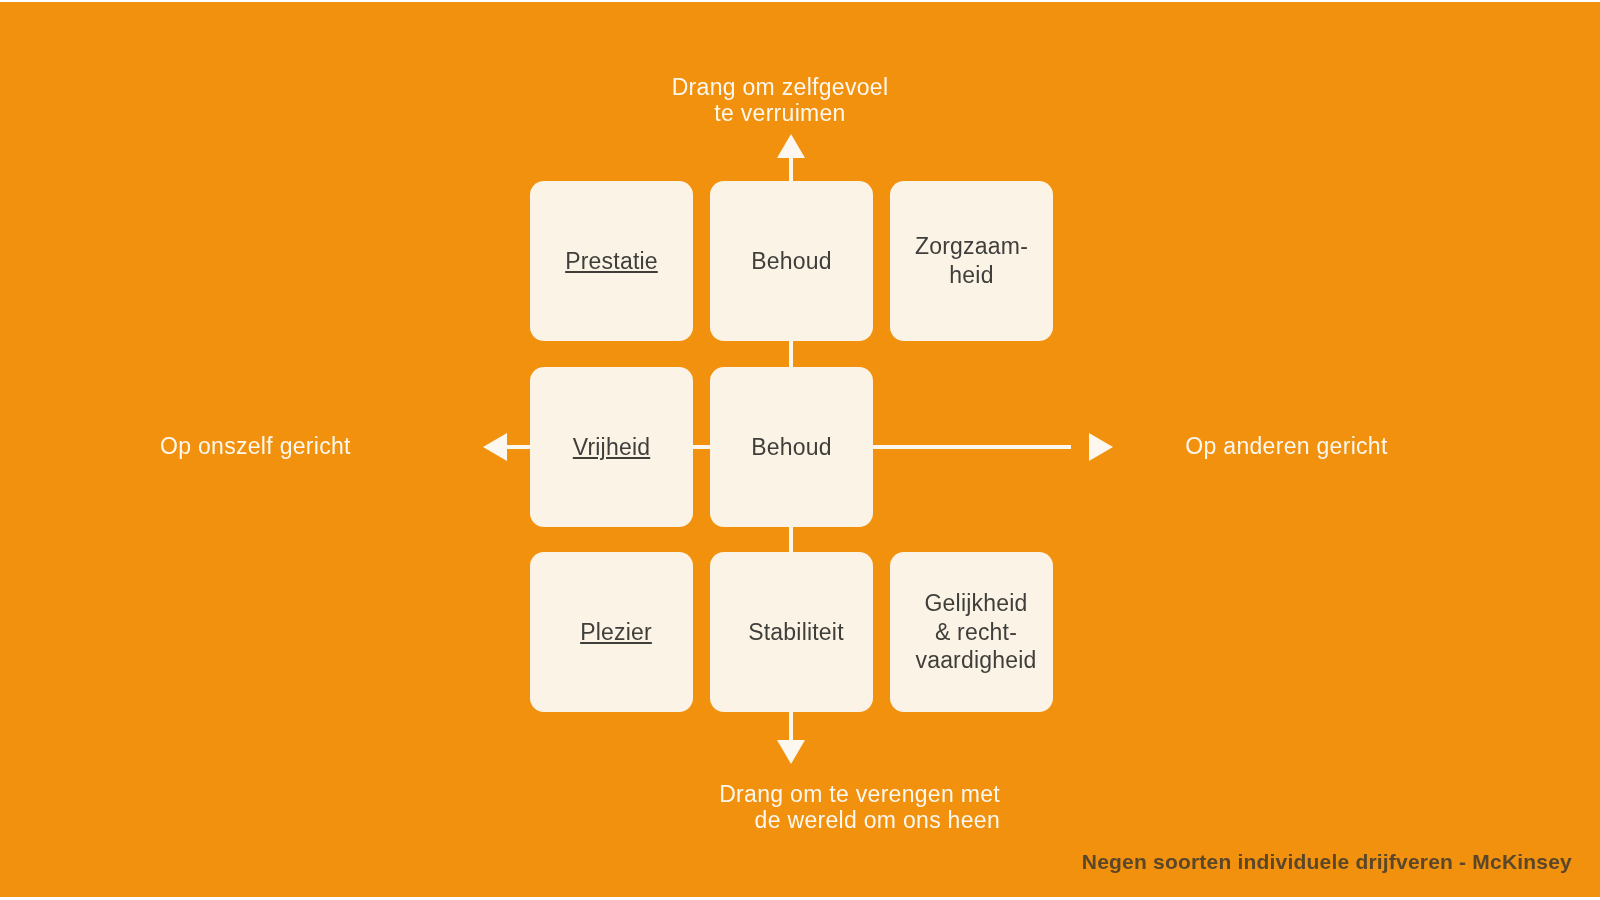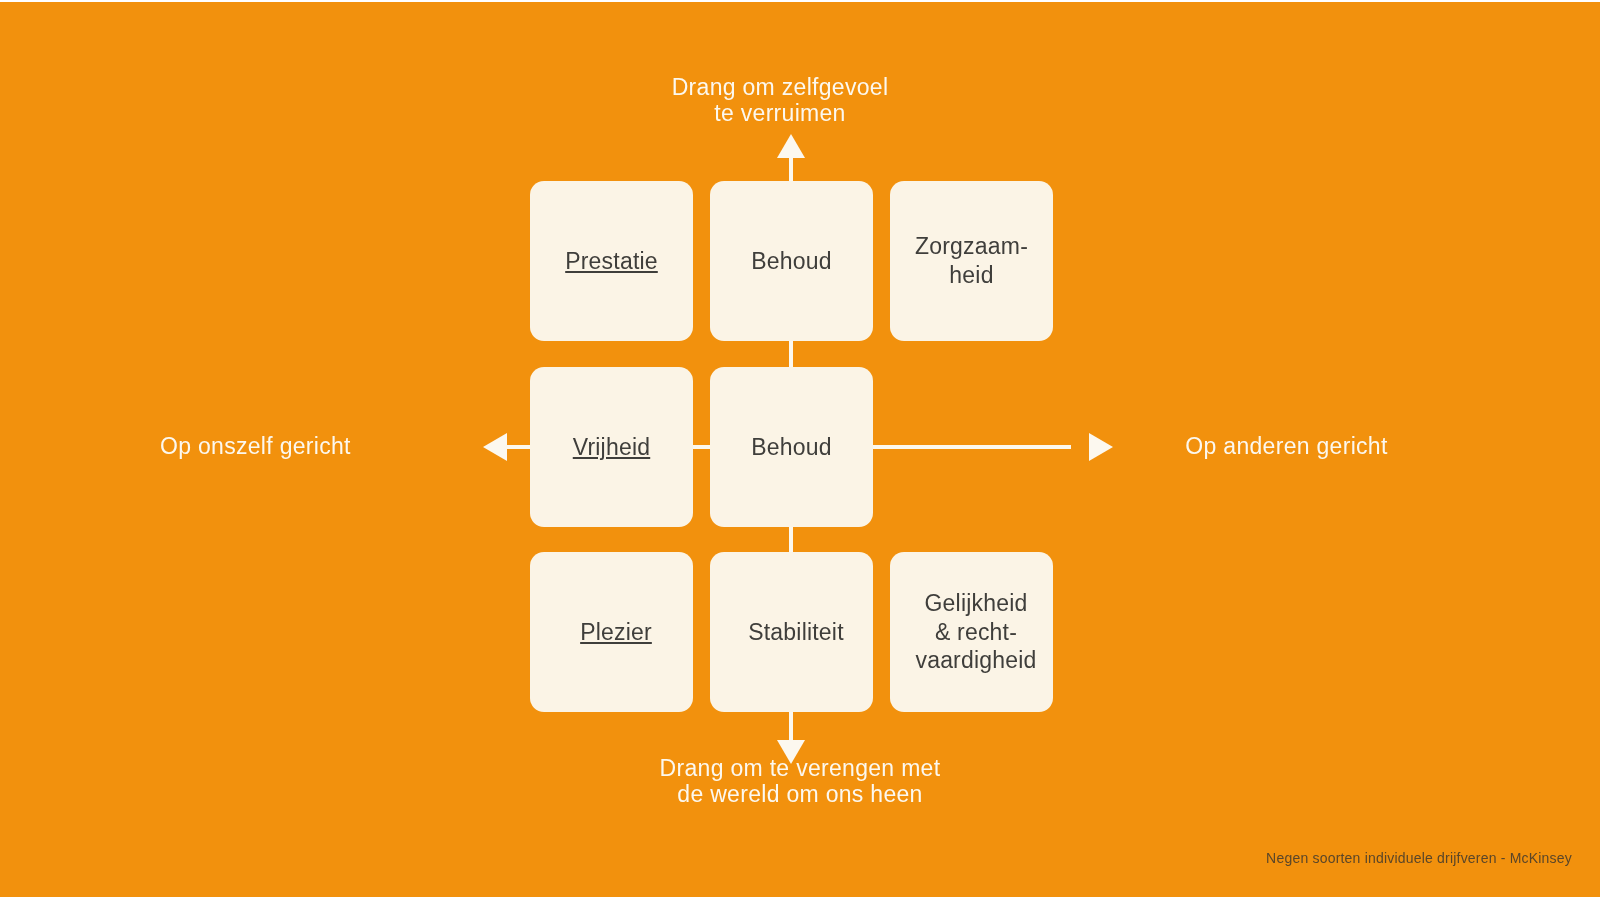--- a/index.html
+++ b/index.html
@@ -29,25 +29,25 @@
     border-radius:14px;display:flex;align-items:center;justify-content:center;
     text-align:center;font-size:23px;line-height:1.26;color:var(--card-text);
     white-space:pre-line;z-index:2;letter-spacing:0.2px;
   }
   .c1{left:530px;text-decoration:underline;} .c2{left:710px;} .c3{left:890px;}
   .r1{top:181px;}  .r2{top:367px;}  .r3{top:552px;padding-left:9px;}
 
   
   .axis-label{position:absolute;color:var(--line);font-size:23px;letter-spacing:0.3px;z-index:2;white-space:pre-line;}
   .axis-top{left:580px;top:62px;width:400px;text-align:center;line-height:26px;margin-top:12px;}
-  .axis-bottom{left:600px;top:755px;width:400px;text-align:center;line-height:26px;}
+  .axis-bottom{left:600px;top:781px;width:400px;text-align:right;line-height:26px;}
   .axis-left{left:160px;top:432px;width:303px;text-align:left;line-height:29px;}
   .axis-right{left:1135px;top:432px;width:303px;text-align:center;line-height:29px;}
 
-  .attribution{position:absolute;right:28px;top:850px;font-size:14px;color:var(--attr);letter-spacing:0.2px;z-index:2;}
+  .attribution{position:absolute;right:28px;top:850px;font-size:21px;color:var(--attr);letter-spacing:0.2px;z-index:2;font-weight:bold;}
 </style>
 </head>
 <body>
 
 <div id="stage">
   <div class="bg-panel"></div>
 
   <div class="vline"></div>
   <div class="hline"></div>
   <div class="arrow arrow-up"></div>

